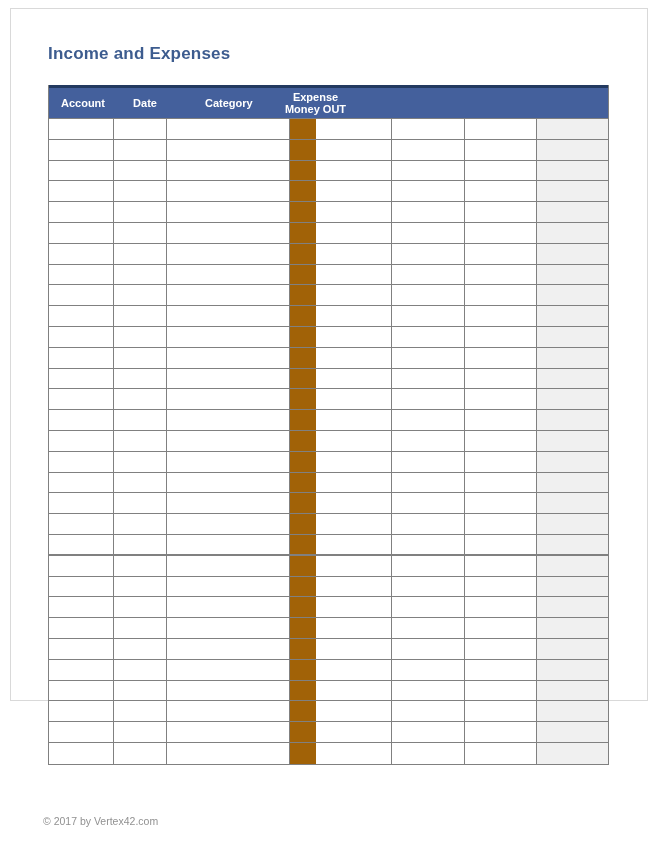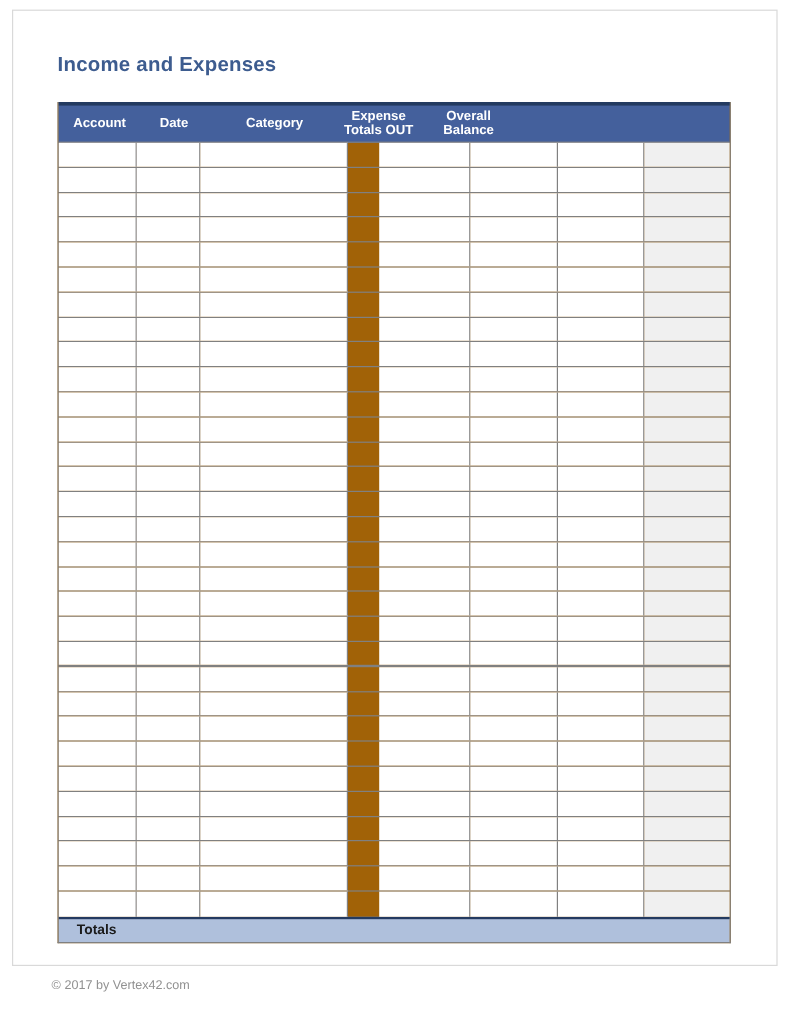--- a/index.html
+++ b/index.html
@@ -5,21 +5,21 @@
   * { margin: 0; padding: 0; box-sizing: border-box; }
   html, body {
     width: 657px; height: 849px;
     background: #ffffff;
     font-family: "Liberation Sans", sans-serif;
     overflow: hidden;
   }
   .page {
     position: absolute;
     left: 10px; top: 8px;
-    width: 638px; height: 797px;
+    width: 638px; height: 693px;
     background: #ffffff;
     border: 1px solid #d9d9d9;
   }
   .page-title {
     position: absolute;
     left: 37px; top: 35px;
     font-size: 17px;
     font-weight: bold;
     color: #3d5c8f;
     letter-spacing: 0.2px;
@@ -101,23 +101,21 @@
 
   <div class="page-title">Income and Expenses</div>
 
   <div class="worksheet">
 
     <div class="thead">
       <div class="hcell c0">Account</div>
       <div class="hcell c1">Date</div>
       <div class="hcell c3 left">Category</div>
       <div class="hcell c5">Expense
-Totals OUT</div>
-      <div class="hcell c6">Overall
-Balance</div>
+Money OUT</div>
     </div>
 
     <div class="tbody">
         <div class="trow">
           <div class="tcell c0"></div>
           <div class="tcell c1"></div>
           <div class="tcell c2"></div>
           <div class="tcell c3"></div>
           <div class="tcell c4"></div>
           <div class="tcell c5"></div>
@@ -388,23 +386,20 @@
           <div class="tcell c0"></div>
           <div class="tcell c1"></div>
           <div class="tcell c2"></div>
           <div class="tcell c3"></div>
           <div class="tcell c4"></div>
           <div class="tcell c5"></div>
           <div class="tcell c6"></div>
         </div>
       </div>
 
-    <div class="totals">
-      <span>Totals</span>
-    </div>
 
   </div>
 
   <div class="footer">
     <span>© 2017 by Vertex42.com</span>
   </div>
 
 </div>
 
 </body></html>

